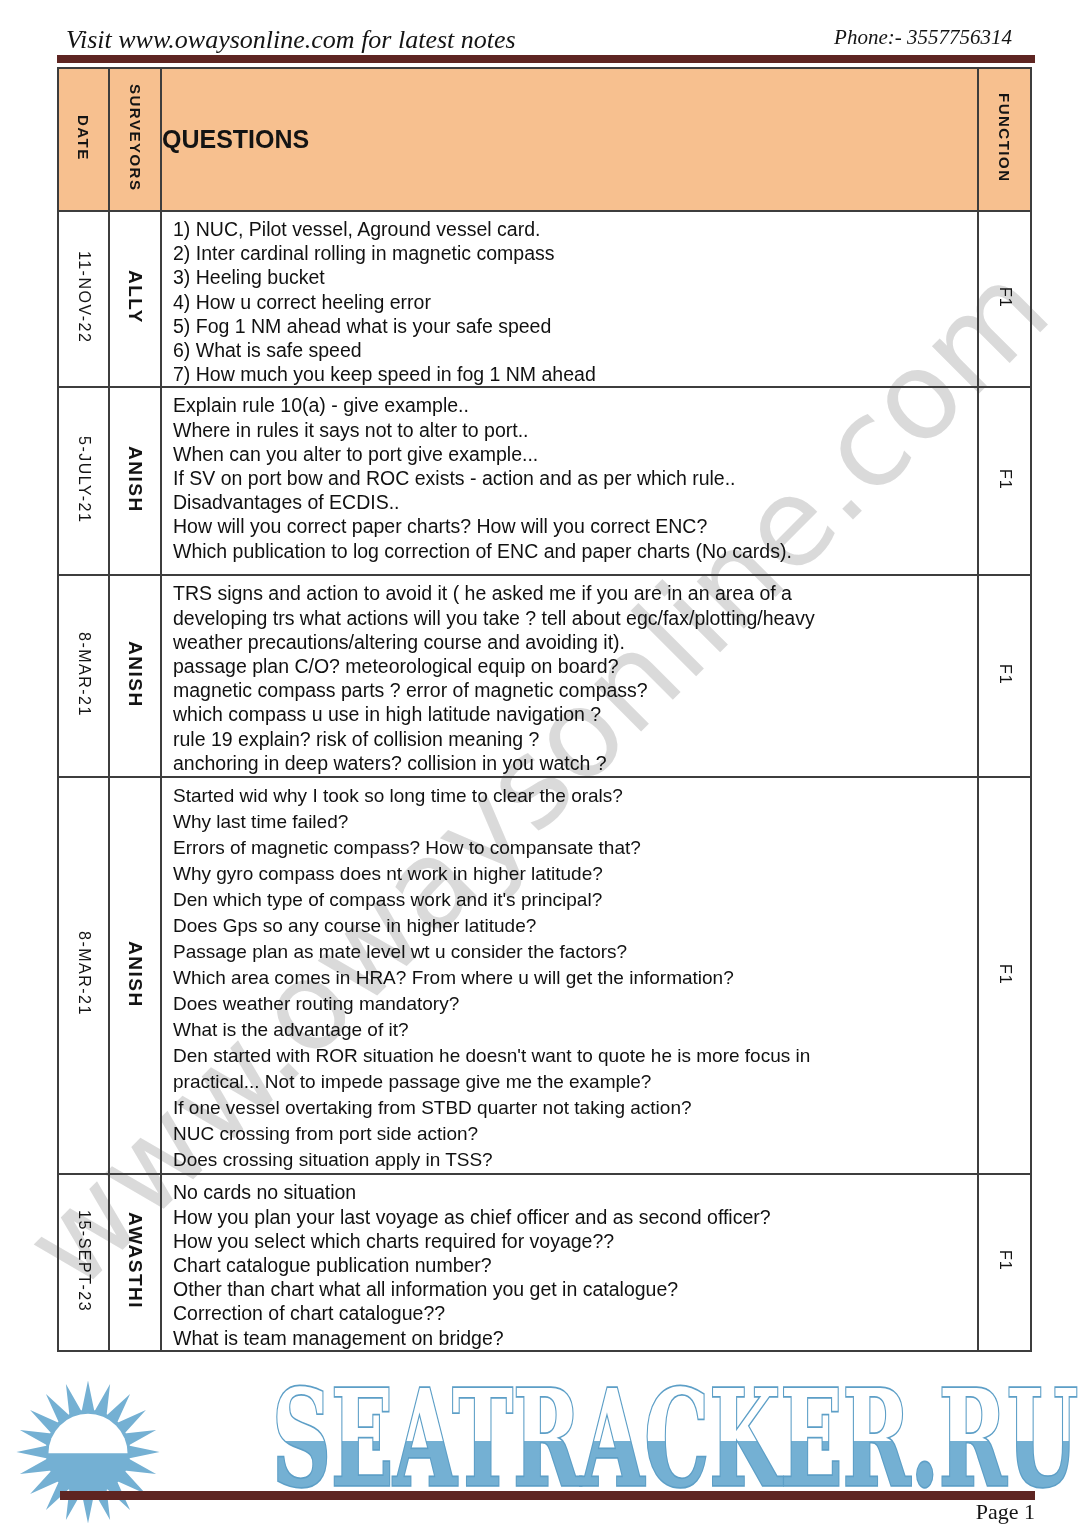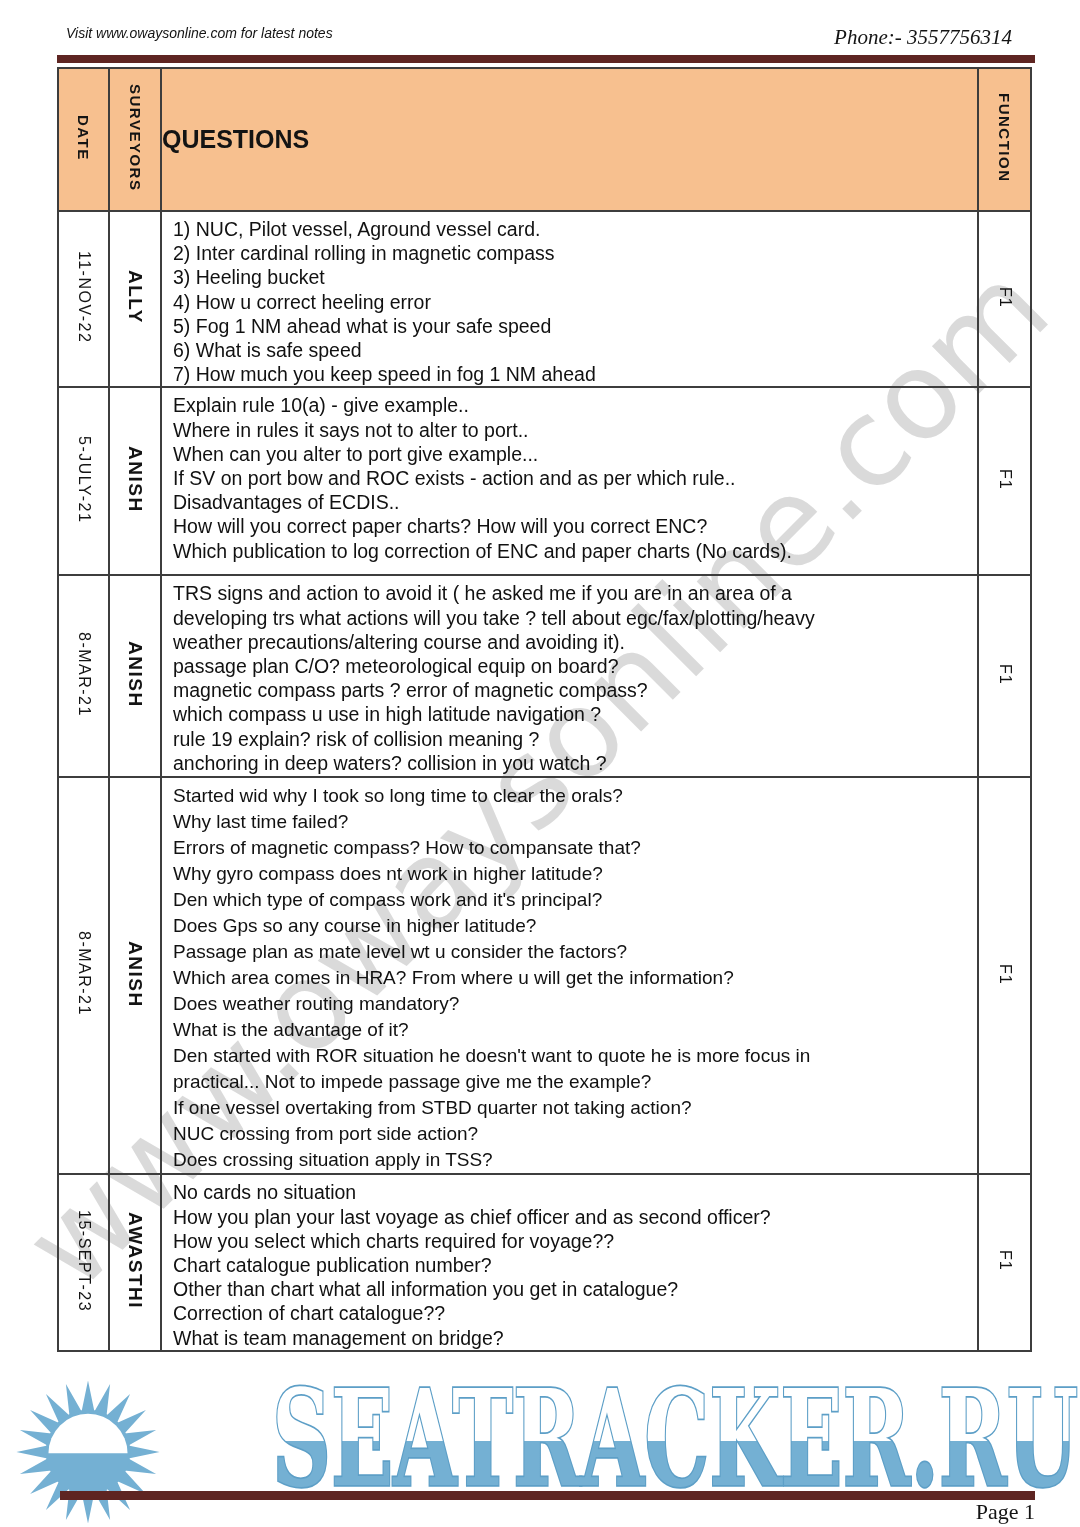--- a/index.html
+++ b/index.html
@@ -19,21 +19,21 @@
   }
   
   .watermark{
     position:absolute;left:-170px;top:700px;width:1440px;height:180px;
     text-align:center;transform:rotate(-45deg);
     font-family:"DejaVu Sans",sans-serif;font-size:122px;white-space:nowrap;
     color:var(--watermark-gray);opacity:.55;z-index:0;pointer-events:none;
   }
   .content{position:relative;z-index:1;}
   
-  .hdr-left{position:absolute;top:25px;left:66px;font-family:Liberation Sans, sans-serif;font-style:italic;font-size:14px;text-align:right;}
+  .hdr-left{position:absolute;top:25px;left:66px;font-family:Liberation Serif, serif;font-style:italic;font-size:26px;text-align:right;}
   .hdr-right{position:absolute;top:25px;right:68px;font-family:"Liberation Serif",serif;font-style:italic;font-size:21px;}
   .top-rule{position:absolute;top:55px;left:57px;width:978px;height:2px;
     border-top:6px solid var(--rule-maroon);border-bottom:2px solid var(--rule-maroon);}
   
   table.qtable{
     position:absolute;top:67px;left:57px;width:973px;
     border-collapse:collapse;table-layout:fixed;background:transparent;
   }
   .qtable td{border:2px solid var(--table-border);padding:0;}
   .col-date{width:51px;}.col-surv{width:52px;}.col-q{width:817px;}.col-f{width:53px;}

